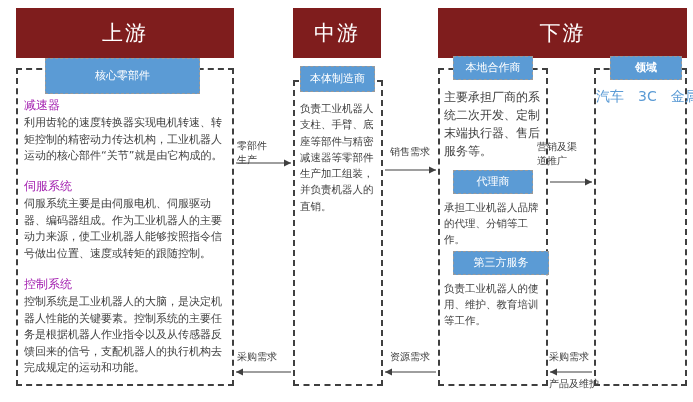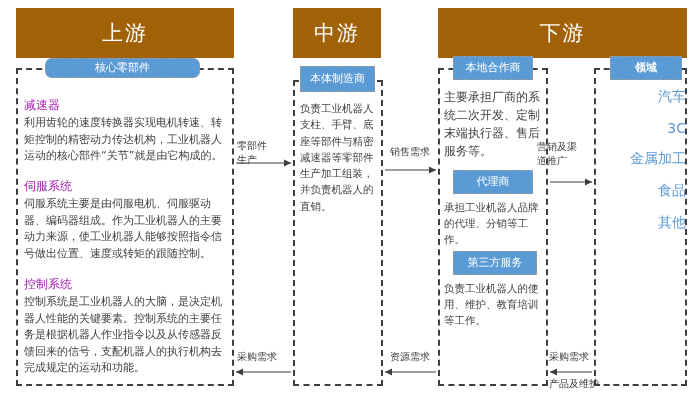--- a/index.html
+++ b/index.html
@@ -8,21 +8,21 @@
     background:#ffffff;
     font-family:"DejaVu Sans","Liberation Sans",sans-serif;
     position:relative;
     overflow:hidden;
   }
   .stage{position:absolute;left:0;top:0;width:693px;height:402px;}
 
   
   .hdr{
     position:absolute;
-    background:#a16207;
+    background:#7f1d1d;
     color:#ffffff;
     display:flex;align-items:center;justify-content:center;
     font-size:21px;
     letter-spacing:2px;
     font-weight:400;
   }
   #hdr-up{left:16px;top:8px;width:218px;height:50px;}
   #hdr-mid{left:293px;top:8px;width:88px;height:50px;}
   #hdr-down{left:438px;top:8px;width:249px;height:50px;}
 
@@ -32,25 +32,25 @@
     background:#5B9BD5;
     color:#ffffff;
     border:1px dashed #9a9a9a;
     display:flex;align-items:center;justify-content:center;
     font-size:11px;
     box-sizing:border-box;
     z-index:4;
     text-align:center;
     line-height:1.1;
   }
-  #chip-core{left:45px;top:58px;width:155px;height:20px;border-radius:7px;}
+  #chip-core{left:45px;top:58px;width:155px;height:36px;}
   #chip-mfr{left:300px;top:66px;width:75px;height:26px;}
   #chip-local{left:453px;top:56px;width:80px;height:24px;}
   #chip-agent{left:453px;top:170px;width:80px;height:24px;}
-  #chip-third{left:453px;top:251px;width:84px;height:24px;}
+  #chip-third{left:453px;top:251px;width:96px;height:24px;}
   #chip-field{left:610px;top:56px;width:72px;height:24px;font-weight:bold;}
 
   
   .panel{
     position:absolute;
     border:2px dashed #3f3f3f;
     box-sizing:border-box;
     background:transparent;
     z-index:1;
   }
@@ -82,21 +82,21 @@
 
   #txt-mfr{left:300px;top:100px;width:78px;font-size:10.5px;line-height:1.55;}
   #txt-local{left:444px;top:88px;width:100px;font-size:12px;line-height:1.5;}
   #txt-agent{left:444px;top:200px;width:100px;font-size:10.5px;line-height:1.5;}
   #txt-third{left:444px;top:281px;width:100px;font-size:10.5px;line-height:1.5;}
 
   
   #fields{
     position:absolute;left:596px;top:88px;width:90px;
     z-index:3;
-    display:flex;flex-direction:column;align-items:flex-end;
+    display:flex;flex-direction:row;align-items:flex-start;
     gap:14px;
   }
   #fields .f{
     color:#5B9BD5;font-size:14px;white-space:nowrap;
   }
 
   
   #wires{position:absolute;left:0;top:0;width:693px;height:402px;z-index:2;}
 
   

